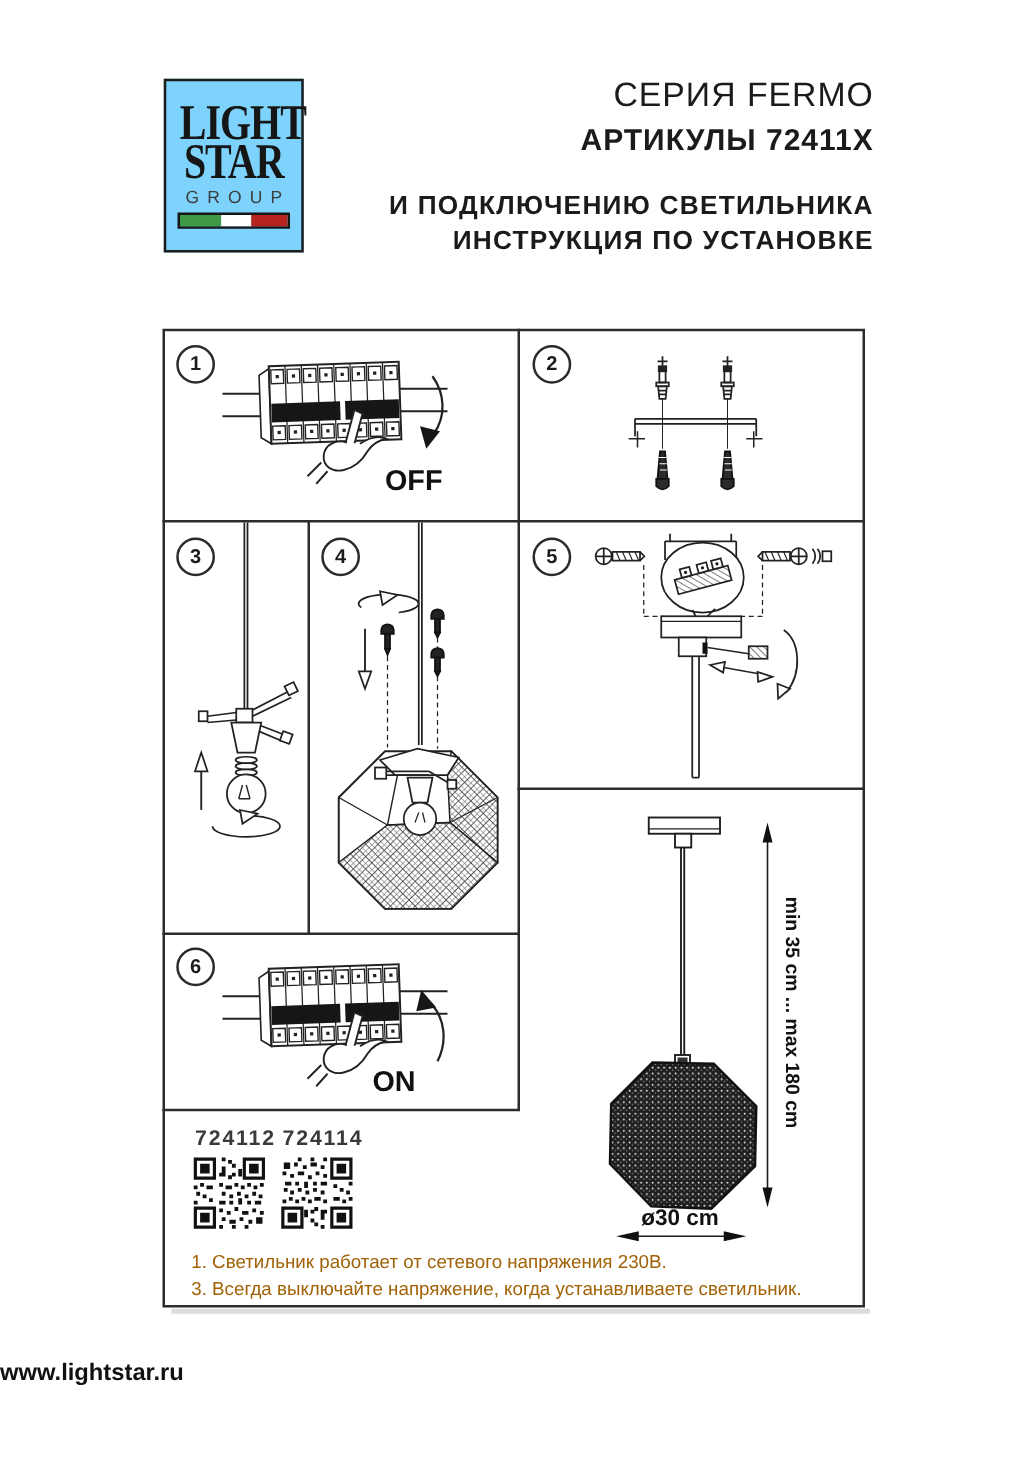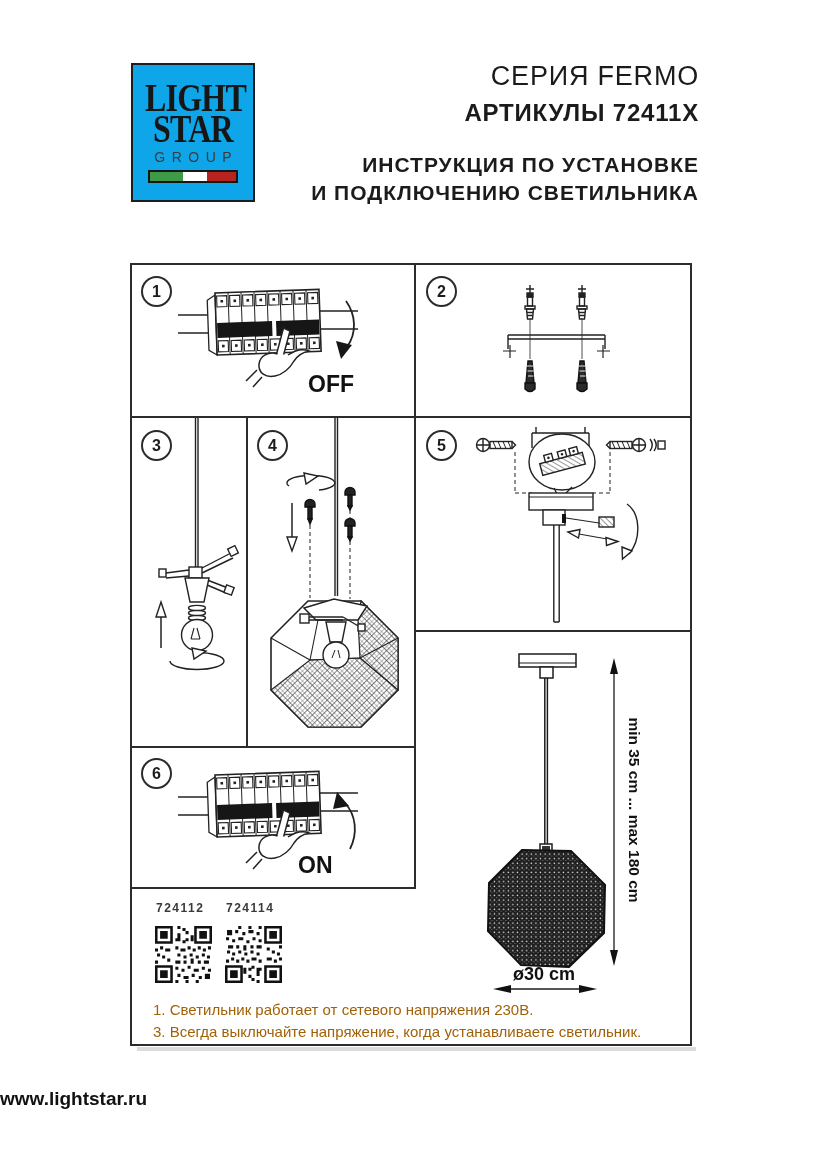--- a/index.html
+++ b/index.html
@@ -1,20 +1,20 @@
 <!DOCTYPE html>
 <html><head>
 <meta charset="utf-8">
 <style>
   html,body{margin:0;padding:0;background:#ffffff;}
   .sheet{position:relative;width:826px;height:1169px;background:#fff;overflow:hidden;
          font-family:"Liberation Sans",sans-serif;color:#1c1c1c;}
   
-  .logo-box{position:absolute;left:131px;top:63px;width:124px;height:139px;
-            border:2px solid #1d1d1d;box-sizing:border-box;background:#0ea5e9;text-align:center;}
+  .logo-box{position:absolute;left:131px;top:63px;width:112px;height:139px;
+            border:2px solid #1d1d1d;box-sizing:border-box;background:#7dd3fc;text-align:center;}
   .logo-word{font-family:"Liberation Serif",serif;font-weight:700;font-size:40px;line-height:31px;
              color:#161616;transform:scaleX(.8);transform-origin:50% 50%;letter-spacing:-1px;}
   .logo-word.first{margin-top:17px;}
   .logo-group{margin-top:5px;font-size:14px;letter-spacing:6.5px;color:#3c3c3c;
               text-indent:6.5px;font-weight:400;}
   .logo-flag{margin:5px auto 0;width:86px;height:9px;border:2px solid #161616;display:flex;box-sizing:content-box;}
   .logo-flag .g{flex:0 0 38%;}
   .logo-flag .w{flex:0 0 28%;background:#fff;}
   .logo-flag .r{flex:1;}
   
@@ -28,21 +28,21 @@
             border:2px solid #2c2c2c;box-sizing:border-box;}
   .shadow-bottom{position:absolute;left:137px;top:1047px;width:559px;height:4px;background:#dcdcdc;}
   
   .badge{position:absolute;width:31px;height:31px;border:2px solid #2b2b2b;border-radius:50%;
          box-sizing:border-box;display:flex;align-items:center;justify-content:center;
          font-size:16px;font-weight:700;background:#fff;}
   
   svg{position:absolute;overflow:visible;}
   svg text{font-family:"Liberation Sans",sans-serif;}
   
-  .article-code{position:absolute;font-size:12px;font-weight:700;color:#3a3a3a;letter-spacing:1.5px;text-align:center;}
+  .article-code{position:absolute;font-size:17px;font-weight:700;color:#3a3a3a;letter-spacing:1.5px;text-align:center;}
   
   .notes{position:absolute;left:153px;top:999px;width:530px;font-size:15px;line-height:22px;color:#a16207;}
   
   .footer{position:absolute;left:0;width:826px;top:1088px;text-align:left;
           font-size:19px;font-weight:700;color:#111;}
 </style>
 </head>
 <body>
 
 <div class="sheet">
@@ -109,22 +109,22 @@
       <span class="g" style="background:#3f9a47"></span>
         <span class="w"></span>
         <span class="r" style="background:#b7231f"></span>
     </div>
   </div>
 
   <div class="hdr">
     <div class="hdr-series">СЕРИЯ FERMO</div>
     <div class="hdr-articles">АРТИКУЛЫ 72411X</div>
     <div class="hdr-title">
+      <div>И ПОДКЛЮЧЕНИЮ СВЕТИЛЬНИКА</div>
       <div>ИНСТРУКЦИЯ ПО УСТАНОВКЕ</div>
-      <div>И ПОДКЛЮЧЕНИЮ СВЕТИЛЬНИКА</div>
     </div>
   </div>
 
   <div class="outerbox"></div>
   <div class="bline" style="left:130px;top:416px;width:562px;height:2px"></div>
   <div class="bline" style="left:414px;top:263px;width:2px;height:625px"></div>
   <div class="bline" style="left:246px;top:417px;width:2px;height:330px"></div>
   <div class="bline" style="left:414px;top:630px;width:278px;height:2px"></div>
   <div class="bline" style="left:130px;top:746px;width:286px;height:2px"></div>
   <div class="bline" style="left:130px;top:887px;width:286px;height:2px"></div>

